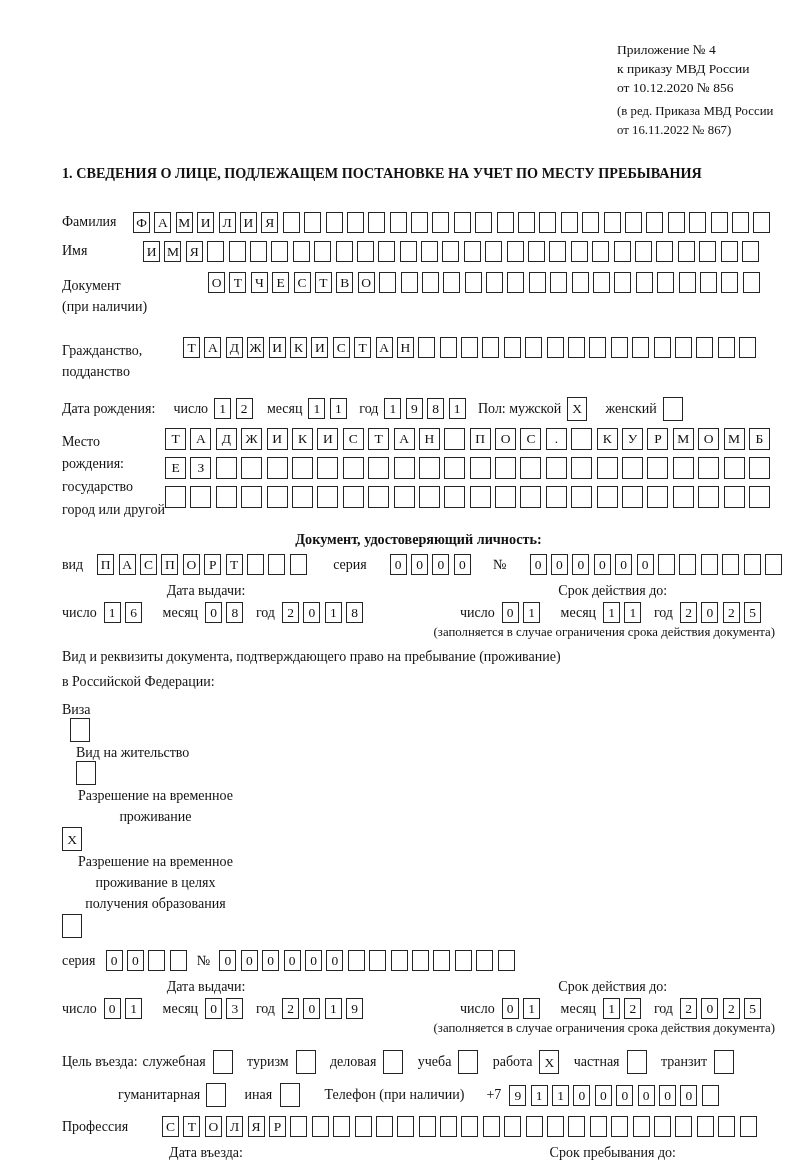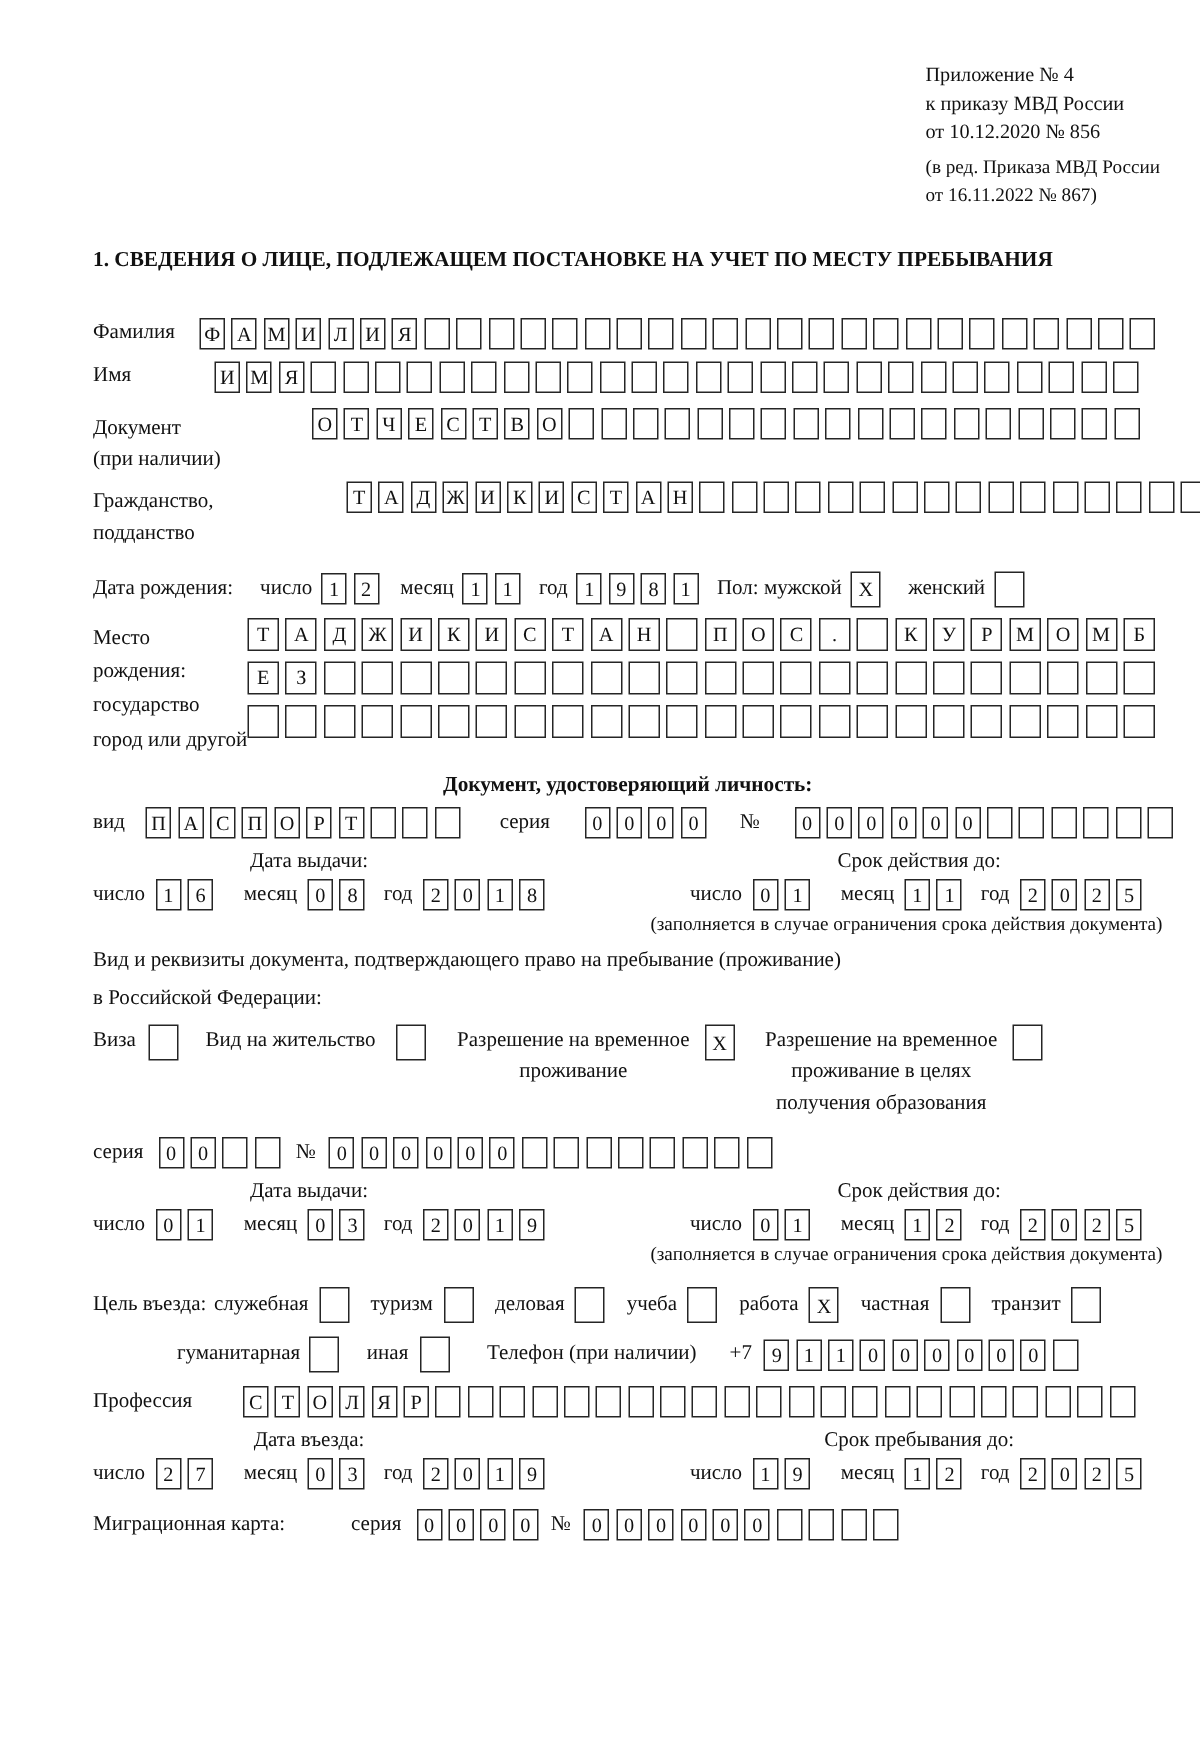--- a/index.html
+++ b/index.html
@@ -158,21 +158,21 @@
         <span class="cell"></span>
         <span class="cell"></span>
         <span class="cell"></span>
         <span class="cell"></span>
         <span class="cell"></span>
         <span class="cell"></span>
         <span class="cell"></span>
       </span>
   </div>
 
-  <div class="row top" style="margin-top:4px;gap:48px;">
+  <div class="row top" style="margin-top:20px;">
     <div class="lblcol" style="width:121px;">
       <div>Гражданство,</div>
       <div>подданство</div>
     </div>
     <span class="cells">
         <span class="cell">Т</span>
         <span class="cell">А</span>
         <span class="cell">Д</span>
         <span class="cell">Ж</span>
         <span class="cell">И</span>
@@ -402,21 +402,21 @@
             <span class="cell">5</span>
           </span>
       </div>
     </div>
   </div>
   <div class="note">(заполняется в случае ограничения срока действия документа)</div>
 
   <div class="textline">Вид и реквизиты документа, подтверждающего право на пребывание (проживание)</div>
   <div class="textline">в Российской Федерации:</div>
 
-  <div class="row top" style="margin-top:9px;">
+  <div class="row top" style="margin-top:9px;flex-direction:column;">
     <span class="lbl" style="padding-top:3px;">Виза</span>
     <span class="cells ml8">
         <span class="cell cb"></span>
       </span>
     <span class="lbl ml14" style="padding-top:3px;">Вид на жительство</span>
     <span class="cells ml14">
         <span class="cell cb"></span>
       </span>
     <div class="optlines">
       <div>Разрешение на временное</div>

